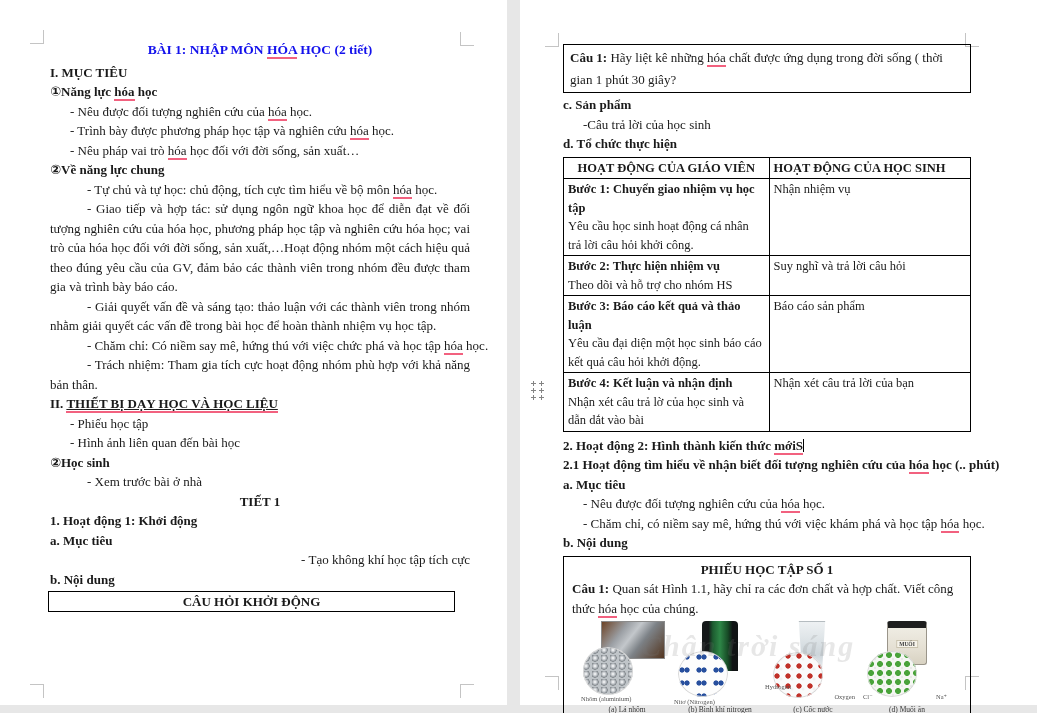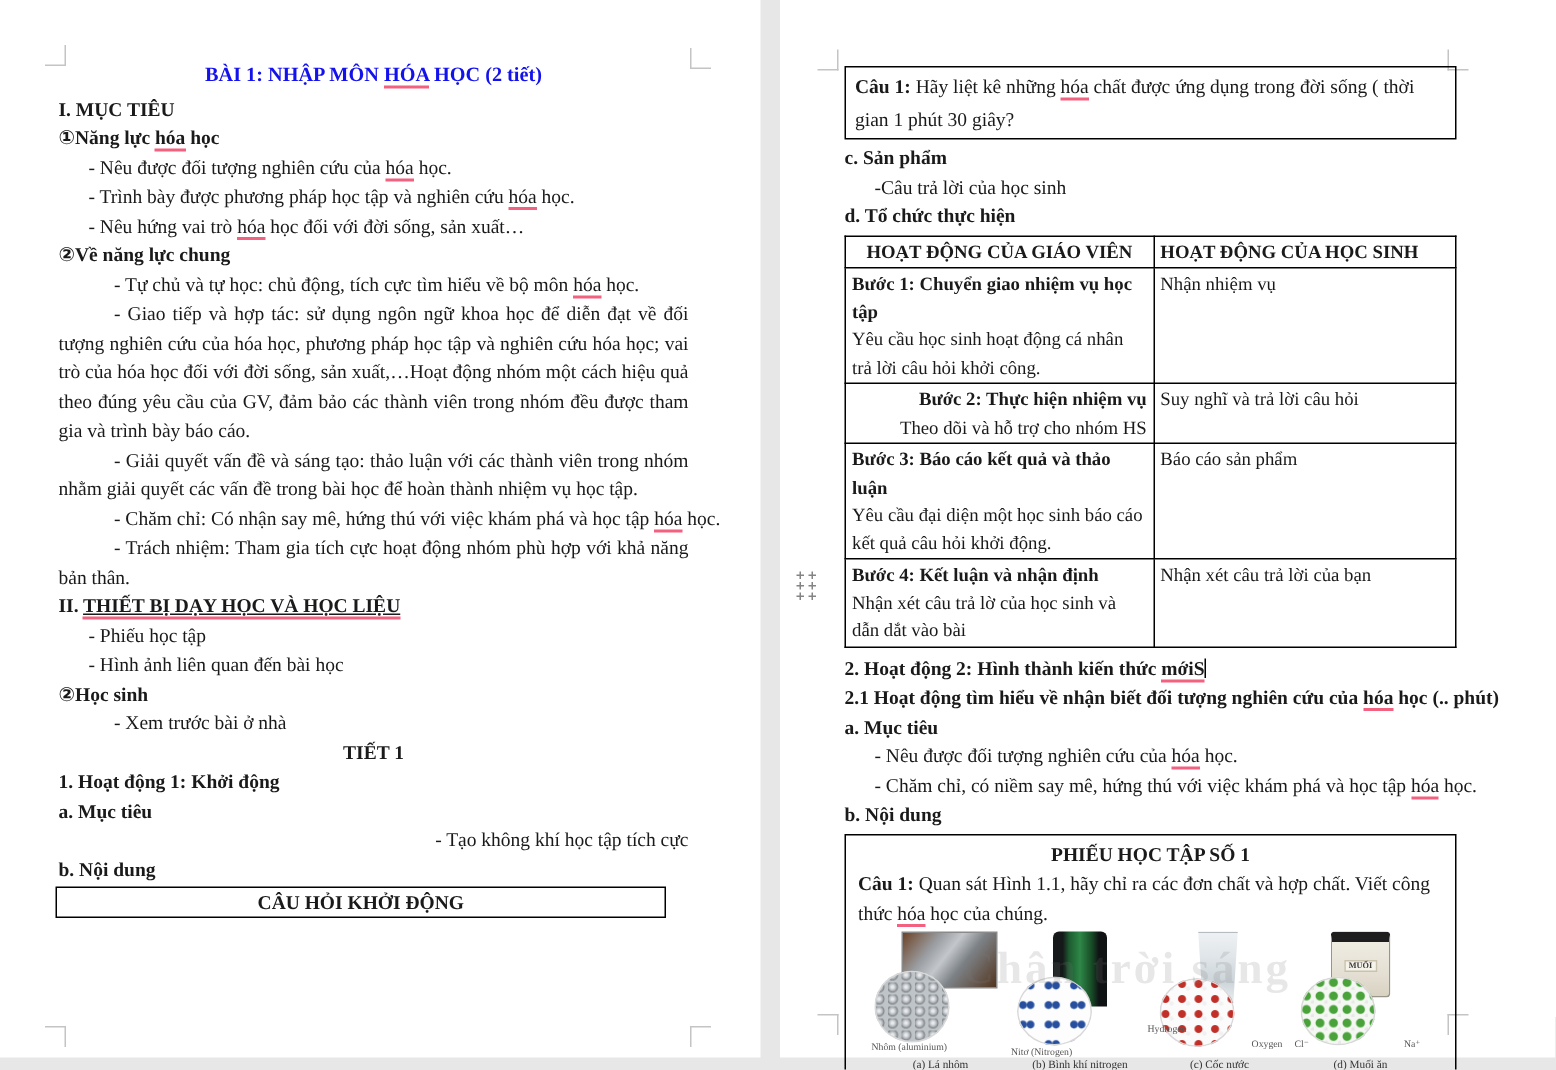--- a/index.html
+++ b/index.html
@@ -45,21 +45,21 @@
   .pbox { border:1px solid #000; padding:3px 8px 2px; margin-top:3px; }
   
   .caret { display:inline-block; width:1px; height:13px; background:#000; vertical-align:-2px; }
   
   .fig { position:relative; width:372px; height:100px; margin:3px auto 0; }
   .fcol { position:absolute; top:0; width:92px; height:100px; }
   .fcap { position:absolute; top:84px; left:0; right:0; text-align:center; font-size:7.5px; color:#333; white-space:nowrap; }
   .flab { position:absolute; font-size:6.5px; color:#555; line-height:7px; white-space:nowrap; }
   .circ { position:absolute; border-radius:50%; box-shadow:0 0 0 1px #d8d8d8 inset; }
   .photo { position:absolute; }
-  .wmark { position:absolute; top:8px; left:60px; font-size:30px; font-weight:bold;
+  .wmark { position:absolute; top:8px; left:60px; font-size:30px; font-style:italic; font-weight:bold;
            color:rgba(120,120,120,0.18); pointer-events:none; z-index:3; letter-spacing:2px; }
   
   .ph-alu { background:linear-gradient(128deg,#6d4326 0%,#9b9fa4 30%,#c3c7cb 45%,#7d8287 62%,#53351f 100%); border:1px solid #8a8a8a; }
   .ph-n2  { background:linear-gradient(90deg,#15191a 0%,#15191a 18%,#1d5c30 30%,#2e8747 50%,#174a26 72%,#101314 85%,#101314 100%); border-radius:4px 4px 0 0; }
   .ph-wat { background:linear-gradient(180deg,#eef1f3 0%,#dfe5e8 35%,#cdd5da 70%,#e8ecee 100%); border:1px solid #b5bcc0; clip-path:polygon(6% 0,94% 0,84% 100%,16% 100%); }
   .ph-jar { background:linear-gradient(180deg,#efece3 0%,#e4dfd2 60%,#d8d2c2 100%); border:1px solid #9a958a; border-top:7px solid #1e1e1e; border-radius:3px; }
   .jarlbl { position:absolute; left:50%; top:45%; transform:translate(-50%,-50%); background:#f6f3ea; border:1px solid #c9c2ae; font-size:5.5px; font-weight:bold; padding:0 2px; color:#3a3a3a; }
   .c-alu { background:
       radial-gradient(circle at 3px 3px, #e8eaec 0.8px, #a9aeb3 2.6px, #7c8186 3.4px, rgba(0,0,0,0) 4px) 0 0/9px 8px,
       #bfc4c8; }
@@ -78,32 +78,32 @@
 </style>
 </head>
 <body>
 
 <div class="page" id="page-left">
   <div class="cm tl" style="left:30px;top:30px;"></div>
   <div class="cm tr" style="left:460px;top:32px;"></div>
   <div class="cm bl" style="left:30px;top:684px;"></div>
   <div class="cm br" style="left:460px;top:684px;"></div>
 
-  <div class="content" style="left:39px; top:40px; width:420px;">
+  <div class="content" style="left:50px; top:40px; width:420px;">
     <div class="ln ctr title" style="margin-bottom:3px;"><span>BÀI 1: NHẬP MÔN </span><span class="sp">HÓA</span><span> HỌC (2 tiết)</span></div>
     <div class="ln b">I. MỤC TIÊU</div>
     <div class="ln b"><span>①Năng lực </span><span class="sp">hóa</span><span> học</span></div>
     <div class="ln ind1"><span>- Nêu được đối tượng nghiên cứu của </span><span class="sp">hóa</span><span> học.</span></div>
     <div class="ln ind1"><span>- Trình bày được phương pháp học tập và nghiên cứu </span><span class="sp">hóa</span><span> học.</span></div>
-    <div class="ln ind1"><span>- Nêu hứng vai trò </span><span class="sp">hóa</span><span> học đối với đời sống, sản xuất…</span></div>
+    <div class="ln ind1"><span>- Nêu pháp vai trò </span><span class="sp">hóa</span><span> học đối với đời sống, sản xuất…</span></div>
     <div class="ln b">②Về năng lực chung</div>
     <div class="ln ind2"><span>- Tự chủ và tự học: chủ động, tích cực tìm hiểu về bộ môn </span><span class="sp">hóa</span><span> học.</span></div>
     <div class="ln jst">- Giao tiếp và hợp tác: sử dụng ngôn ngữ khoa học để diễn đạt  về đối tượng nghiên cứu của hóa học, phương pháp học tập và nghiên cứu hóa học; vai trò của hóa học đối với đời sống, sản xuất,…Hoạt động nhóm một cách hiệu quả theo đúng yêu cầu của GV, đảm bảo các thành viên trong nhóm đều được tham gia và trình bày báo cáo.</div>
     <div class="ln jst">- Giải quyết vấn đề và sáng tạo: thảo luận với các thành viên trong nhóm nhằm giải quyết các vấn đề trong bài học để hoàn thành nhiệm vụ học tập.</div>
-    <div class="ln ind2"><span>- Chăm chỉ: Có nhận say mê, hứng thú với việc khám phá và học tập </span><span class="sp">hóa</span><span> học.</span></div>
+    <div class="ln ind2"><span>- Chăm chỉ: Có niềm say mê, hứng thú với việc chức phá và học tập </span><span class="sp">hóa</span><span> học.</span></div>
     <div class="ln jst">- Trách nhiệm: Tham gia tích cực hoạt động nhóm phù hợp với khả năng bản thân.</div>
     <div class="ln b"><span>II. </span><span class="sp u">THIẾT BỊ DẠY HỌC VÀ HỌC LIỆU</span></div>
     <div class="ln ind1">- Phiếu học tập</div>
     <div class="ln ind1">- Hình ảnh liên quan đến bài học</div>
     <div class="ln b">②Học sinh</div>
     <div class="ln ind2">- Xem trước bài ở nhà</div>
     <div class="ln b ctr">TIẾT 1</div>
     <div class="ln b">1. Hoạt động 1: Khởi động</div>
     <div class="ln b">a. Mục tiêu</div>
     <div class="ln" style="padding-left:17px;text-align:right;">- Tạo không khí học tập tích cực</div>
@@ -128,21 +128,21 @@
       <tbody>
           <tr>
         <th style="width:50.5%; height:21px;">HOẠT ĐỘNG CỦA GIÁO VIÊN</th>
         <th>HOẠT ĐỘNG CỦA HỌC SINH</th>
       </tr>
       <tr>
         <td style="height:58px;"><span class="b">Bước 1: Chuyển giao nhiệm vụ học tập</span><br><span>Yêu cầu học sinh hoạt động cá nhân trả lời câu hỏi khởi công.</span></td>
         <td class="vb">Nhận nhiệm vụ</td>
       </tr>
       <tr>
-        <td style="height:40px;text-align:right;"><span class="b">Bước 2: Thực hiện nhiệm vụ</span><br><span>Theo dõi và hỗ trợ cho nhóm HS</span></td>
+        <td style="height:40px;"><span class="b">Bước 2: Thực hiện nhiệm vụ</span><br><span>Theo dõi và hỗ trợ cho nhóm HS</span></td>
         <td class="vb">Suy nghĩ và trả lời câu hỏi</td>
       </tr>
       <tr>
         <td style="height:58px;"><span class="b">Bước 3: Báo cáo kết quả và thảo luận</span><br><span>Yêu cầu đại diện một học sinh báo cáo kết quả câu hỏi khởi động.</span></td>
         <td class="vm">Báo cáo sản phẩm</td>
       </tr>
       <tr>
         <td style="height:58px;"><span class="b">Bước 4: Kết luận và nhận định</span><br><span>Nhận xét câu trả lờ của học sinh và dẫn dắt vào bài</span></td>
         <td>Nhận xét câu trả lời của bạn</td>
       </tr>

